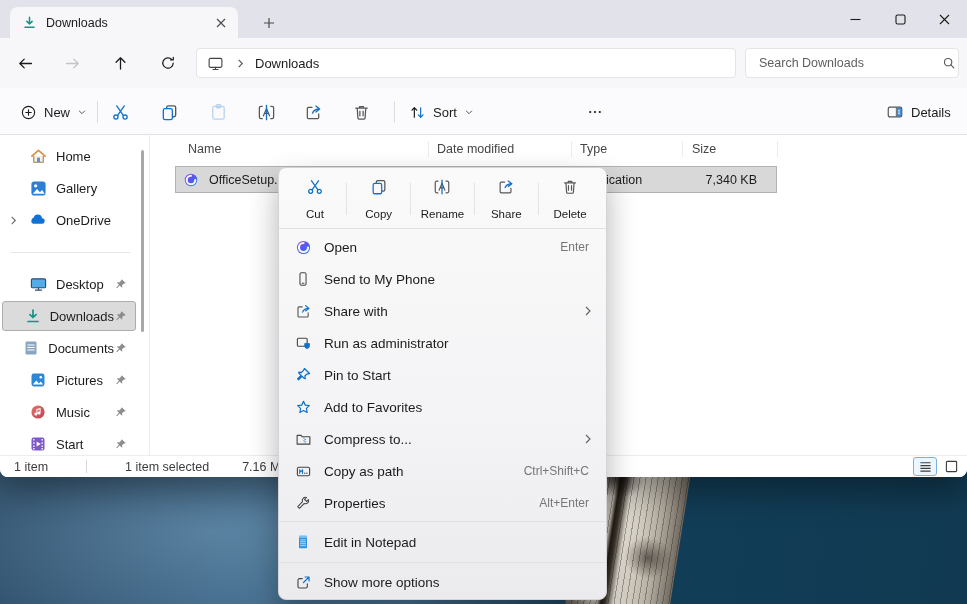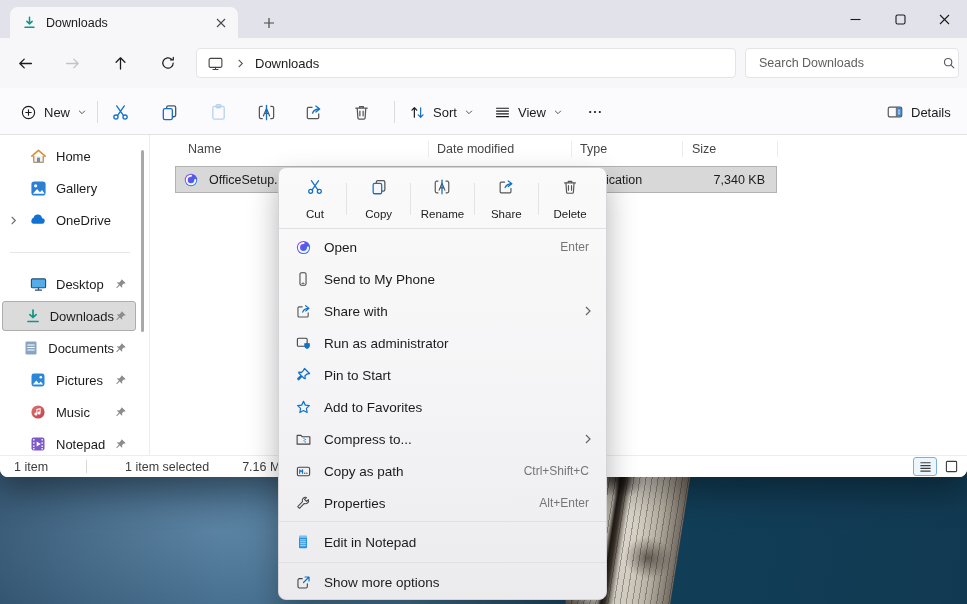--- a/index.html
+++ b/index.html
@@ -71,21 +71,21 @@
 
   
   .filepane { position:absolute; left:150px; top:0; right:0; bottom:0; }
   .cols { position:absolute; left:0; top:0; right:8px; height:28px; }
   .col-h { position:absolute; top:0; height:28px; display:flex; align-items:center; font-size:12.5px; color:#454545; }
   .col-sep { position:absolute; top:6px; width:1px; height:16px; background:#ececef; }
   .frow { position:absolute; left:25px; top:31px; width:602px; height:27px; background:#d8d8d8;
           border:1px solid #b2b2b2; display:flex; align-items:center; font-size:12.5px; }
   .frow .fname { margin-left:10px; }
   .frow .ftype { position:absolute; left:405px; }
-  .frow .fsize { position:absolute; right:11px; }
+  .frow .fsize { position:absolute; right:19px; }
 
   
   .statusbar { position:absolute; left:0; right:0; bottom:0; height:22px; background:#fff;
                border-top:1px solid #ededf0; display:flex; align-items:center; font-size:12.5px; color:#3c3c3c;gap:26px; }
   .sb-div { width:1px; height:13px; background:#d8d8d8; margin:0 12px 0 12px; }
   .view-toggle { position:absolute; width:24px; height:19px; border-radius:3px; display:flex; align-items:center; justify-content:center; }
   .view-toggle.active { border:1px solid #7ab1de; background:#eef6fd; }
 
   
   .cmenu { position:absolute; left:278px; top:167px; width:329px; height:433px; z-index:50;
@@ -261,29 +261,20 @@
     <div class="tbtn" style="left:402px; padding:0 7px">
       <svg width="17" height="17" viewBox="0 0 20 20" fill="none" stroke-linecap="round" stroke-linejoin="round">
           <path d="M6.3 15.5v-11M3.5 7.3l2.8-2.9 2.8 2.9" stroke="#1b1b1b" stroke-width="1.4"></path>
           <path d="M13.7 4.5v11M10.9 12.7l2.8 2.9 2.8-2.9" stroke="#1271c7" stroke-width="1.4"></path>
         </svg>
       <span>Sort</span>
       <svg width="10" height="10" viewBox="0 0 12 12" fill="none" stroke="#555" stroke-width="1.2">
           <path d="M2.5 4.5L6 8l3.5-3.5"></path>
         </svg>
     </div>
-    <div class="tbtn" style="left:487px; padding:0 7px">
-      <svg width="17" height="17" viewBox="0 0 20 20" fill="none" stroke="#1b1b1b" stroke-width="1.4" stroke-linecap="round">
-          <path d="M3 5h14M3 8.3h14M3 11.6h14M3 14.9h14"></path>
-        </svg>
-      <span>View</span>
-      <svg width="10" height="10" viewBox="0 0 12 12" fill="none" stroke="#555" stroke-width="1.2">
-          <path d="M2.5 4.5L6 8l3.5-3.5"></path>
-        </svg>
-    </div>
     <div class="tbtn" style="left:578px; width:34px; font-size:15px; letter-spacing:1px">
       <svg width="16" height="16" viewBox="0 0 20 20" fill="#1b1b1b">
           <circle cx="4" cy="10" r="1.4"></circle>
           <circle cx="10" cy="10" r="1.4"></circle>
           <circle cx="16" cy="10" r="1.4"></circle>
         </svg>
     </div>
     <div class="tbtn" style="left:878px; padding:0 8px">
       <svg width="18" height="18" viewBox="0 0 20 20" fill="none">
           <rect x="2.5" y="4.5" width="15" height="11" rx="1.8" stroke="#555" stroke-width="1.3"></rect>
@@ -421,21 +412,21 @@
 
       <div class="sb-item" style="top:294px">
         <span class="sb-chev"></span>
         <span class="sb-ic">
           <svg width="16" height="16" viewBox="0 0 16 16">
               <rect x="1.5" y="1.5" width="13" height="13" rx="2.2" fill="#7d58c9"></rect>
               <path d="M3 3h1.6v1.6H3zM3 6.2h1.6v1.6H3zM3 9.4h1.6v1.6H3zM3 12.1h1.6v1.4H3zM11.4 3H13v1.6h-1.6zM11.4 6.2H13v1.6h-1.6zM11.4 9.4H13v1.6h-1.6zM11.4 12.1H13v1.4h-1.6z" fill="#fff" opacity=".85"></path>
               <path d="M6.6 5.4v5.2l4.2-2.6z" fill="#fff"></path>
             </svg>
         </span>
-        <span class="sb-label">Notepad</span>
+        <span class="sb-label">Start</span>
         <span class="sb-pin ic">
           <svg width="13" height="13" viewBox="0 0 16 16" fill="#8c8c8c">
               <path d="M9.5 1.5l5 5-2.7.6-1.9 1.9.4 2.6-1.2-.2-2.1-2.1-3.4 3.4-.9-.9 3.4-3.4L4 6.3l-.2-1.2 2.6.4 1.9-1.9z"></path>
             </svg>
         </span>
       </div>
 
       <div class="sb-scroll"></div>
     </div>
 

